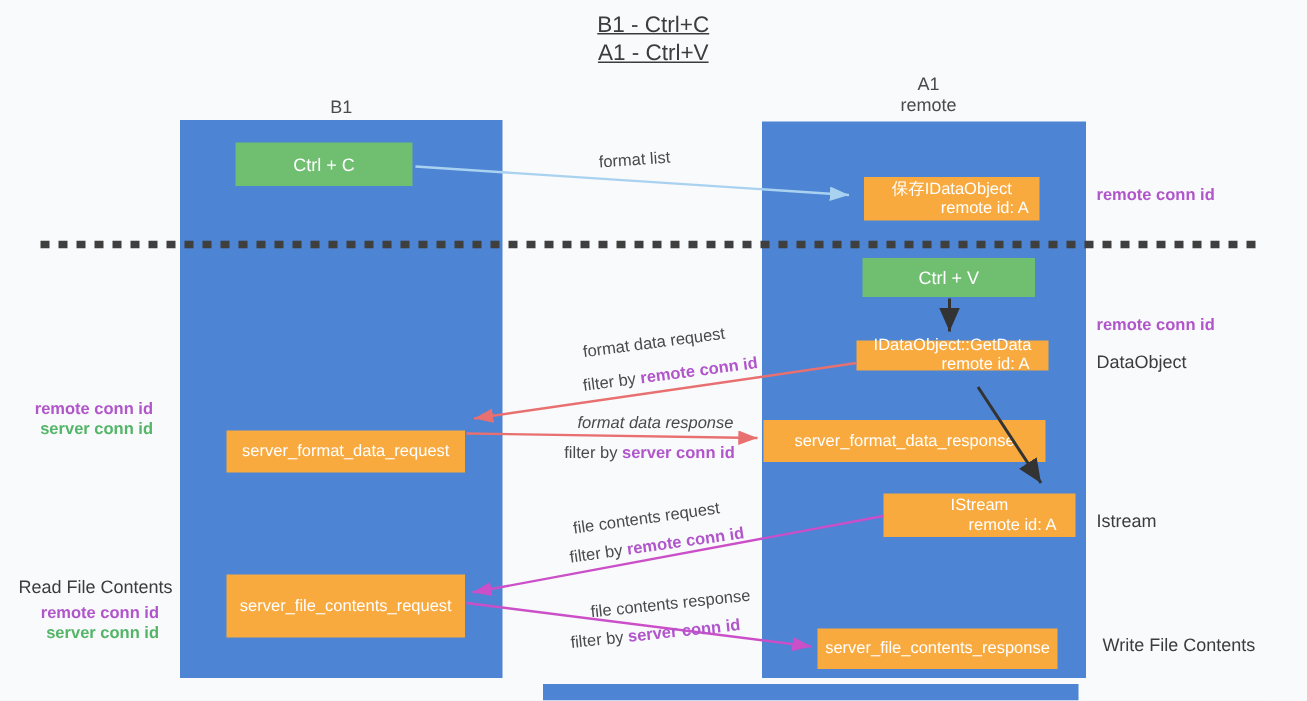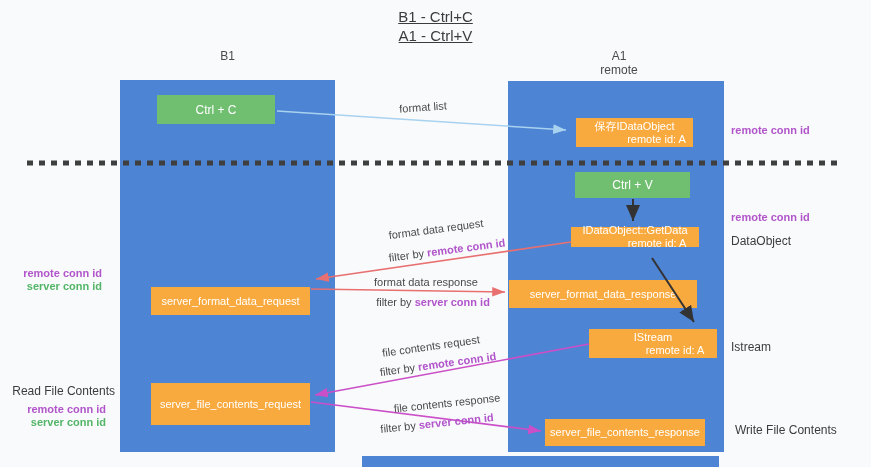--- a/index.html
+++ b/index.html
@@ -24,21 +24,21 @@
 </head>
 <body>
 
 <div id="stage">
 
   <div class="title">
     <div>B1 - Ctrl+C</div>
     <div>A1 - Ctrl+V</div>
   </div>
 
-  <div class="lane-header" style="left:120px;top:49px;width:215px;">
+  <div class="lane-header" style="left:120px;top:64px;width:215px;">
     <div>B1</div>
   </div>
   <div class="lane-header" style="left:511px;top:49px;width:216px;">
     <div>A1</div>
     <div>remote</div>
   </div>
 
   <div class="lane" style="left:120px;top:80px;width:215px;height:372px;"></div>
   <div class="lane" style="left:508px;top:81px;width:216px;height:371px;"></div>
   <div class="lane" style="left:362px;top:456px;width:357px;height:11px;"></div>
@@ -125,21 +125,21 @@
   <div class="side-label greentx ralign" style="left:10px;top:280px;width:92px;">server conn id</div>
   <div class="plain-label ralign" style="left:10px;top:384px;width:105px;">Read File Contents</div>
   <div class="side-label purple ralign" style="left:10px;top:403px;width:96px;">remote conn id</div>
   <div class="side-label greentx ralign" style="left:10px;top:416px;width:96px;">server conn id</div>
 
   <div class="arrow-label" style="left:423px;top:107px;transform:translate(-50%,-50%) rotate(-4deg);">format list</div>
 
   <div class="arrow-label" style="left:436px;top:229px;transform:translate(-50%,-50%) rotate(-7.5deg);">format data request</div>
   <div class="arrow-label" style="left:447px;top:250px;transform:translate(-50%,-50%) rotate(-7.5deg);"><span>filter by </span><b class="purple">remote conn id</b></div>
 
-  <div class="arrow-label" style="left:426px;top:282px;transform:translate(-50%,-50%);">format data response</div>
+  <div class="arrow-label" style="left:437px;top:282px;transform:translate(-50%,-50%);font-style:italic;">format data response</div>
   <div class="arrow-label" style="left:433px;top:302px;transform:translate(-50%,-50%);"><span>filter by </span><b class="purple">server conn id</b></div>
 
   <div class="arrow-label" style="left:431px;top:346px;transform:translate(-50%,-50%) rotate(-8deg);">file contents request</div>
   <div class="arrow-label" style="left:438px;top:364px;transform:translate(-50%,-50%) rotate(-8deg);"><span>filter by </span><b class="purple">remote conn id</b></div>
 
   <div class="arrow-label" style="left:447px;top:403px;transform:translate(-50%,-50%) rotate(-6deg);">file contents response</div>
   <div class="arrow-label" style="left:437px;top:423px;transform:translate(-50%,-50%) rotate(-6deg);"><span>filter by </span><b class="purple">server conn id</b></div>
 
 </div>
 

